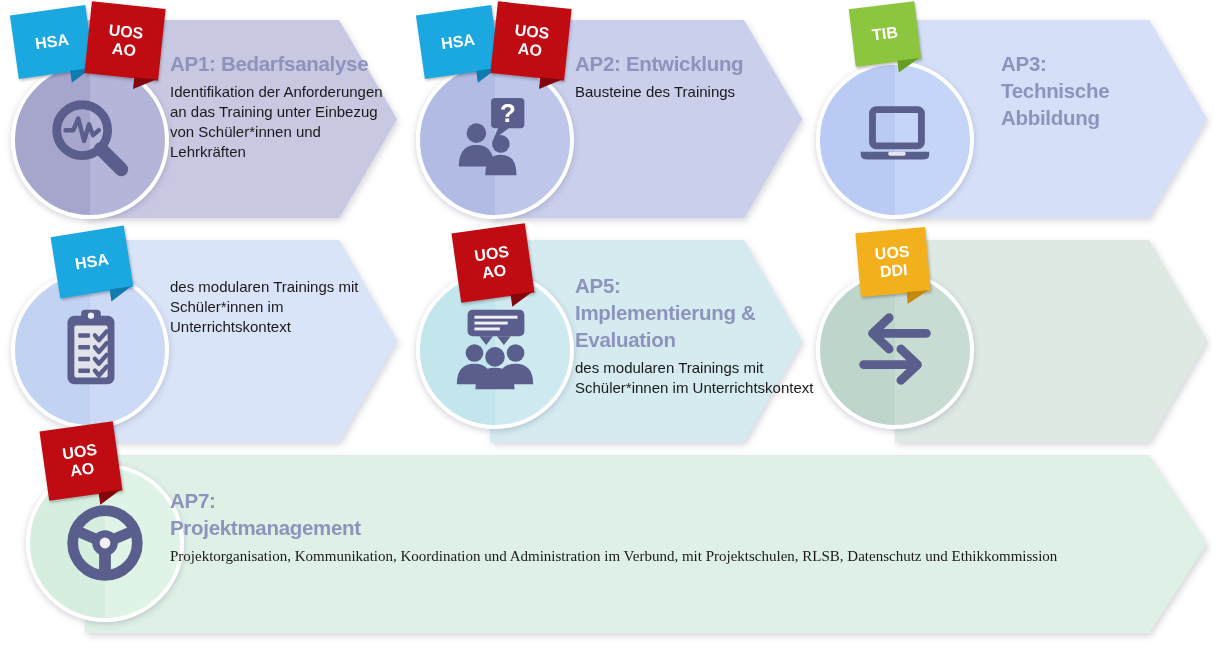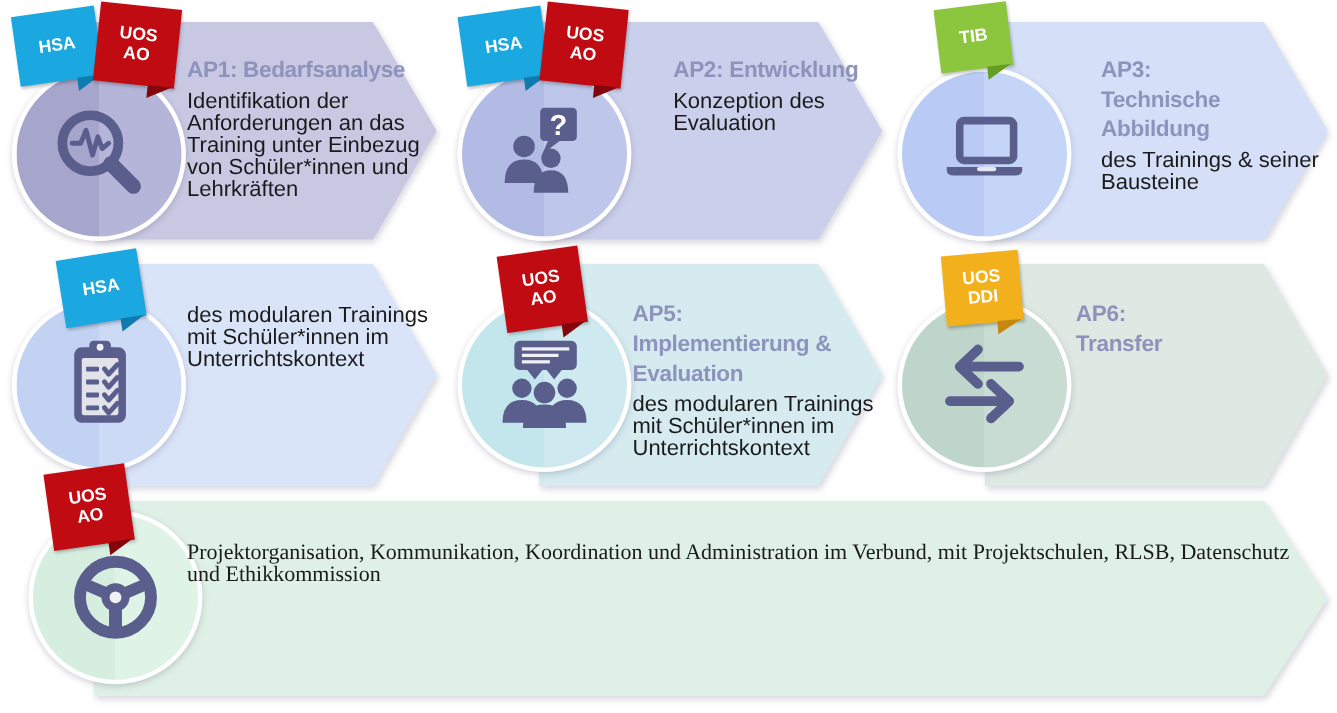--- a/index.html
+++ b/index.html
@@ -45,23 +45,23 @@
   .t-ap3-tib  {left:852px;top:5px;  width:66px;height:58px;transform:rotate(-7deg);}
   .t-ap4-hsa  {left:55px; top:231px;width:74px;height:62px;transform:rotate(-9deg);}
   .t-ap5-uosao{left:456px;top:228px;width:74px;height:70px;transform:rotate(-8deg);}
   .t-ap6-uosddi{left:858px;top:230px;width:70px;height:64px;transform:rotate(-5deg);}
   .t-ap7-uosao{left:44px; top:426px;width:74px;height:70px;transform:rotate(-8deg);}
 
   
   .text{position:absolute;z-index:4;}
   .wp-title{margin:0;font-size:20.5px;font-weight:bold;line-height:27px;
             letter-spacing:-0.3px;color:var(--title-color,#8E93BC);white-space:pre-line;}
-  .wp-desc{margin:5px 0 0 0;font-size:20px;line-height:20px;color:var(--desc-color,#1A1A1A);}
+  .wp-desc{margin:5px 0 0 0;font-size:15px;line-height:20px;color:var(--desc-color,#1A1A1A);}
   .x-ap1{left:170px;top:50px;width:215px;}
-  .x-ap2{left:575px;top:50px;width:222px;margin-left:37px;}
+  .x-ap2{left:575px;top:50px;width:222px;}
   .x-ap3{left:1001px;top:50px;width:215px;}
   .x-ap4{left:170px;top:272px;width:228px;}
   .x-ap5{left:575px;top:272px;width:240px;}
   .x-ap6{left:978px;top:272px;width:212px;}
   .x-ap7{left:170px;top:487px;width:1010px;}
   .x-ap7 .wp-desc{width:1005px;font-family:Liberation Serif, serif;}
 </style>
 </head>
 <body>
 
@@ -108,21 +108,21 @@
     </div>
     <div class="tag t-ap2-hsa" style="background: rgb(27, 167, 224); --fold: #0F7BAF;">
         <span class="tag-label">HSA</span>
       </div>
     <div class="tag t-ap2-uosao" style="background: rgb(192, 11, 19); --fold: #83060C;">
         <span class="tag-label">UOS
 AO</span>
       </div>
     <div class="text x-ap2">
       <h2 class="wp-title">AP2: Entwicklung</h2>
-      <p class="wp-desc">Konzeption des Evaluation</p>
+      <p class="wp-desc">Bausteine des Trainings</p>
     </div>
   </section>
 
   <section>
     <div class="band-wrap b-ap3">
         <div class="band" style="background: rgb(213, 224, 248);"></div>
       </div>
     <div class="circle c-ap3" style="background: linear-gradient(90deg, rgb(185, 203, 245) 50%, rgb(197, 213, 248) 50%);">
       <svg class="icon" viewBox="0 0 96 96">
         <rect x="25" y="17" width="50" height="37" rx="4" fill="none" stroke="currentColor" stroke-width="7"></rect>
@@ -130,21 +130,20 @@
         <rect x="41" y="60" width="18" height="4" rx="2" fill="#fff" opacity="0.85"></rect>
       </svg>
     </div>
     <div class="tag t-ap3-tib" style="background: rgb(140, 198, 63); --fold: #669E23;">
         <span class="tag-label">TIB</span>
       </div>
     <div class="text x-ap3">
       <h2 class="wp-title">AP3:
 Technische
 Abbildung</h2>
-      <p class="wp-desc">des Trainings &amp; seiner Bausteine</p>
     </div>
   </section>
 
   <section>
     <div class="band-wrap b-ap4">
         <div class="band" style="background: rgb(218, 228, 248);"></div>
       </div>
     <div class="circle c-ap4" style="background: linear-gradient(90deg, rgb(194, 210, 242) 50%, rgb(205, 218, 246) 50%);">
       <svg class="icon" viewBox="0 0 96 96">
         <rect x="25" y="13" width="48" height="70" rx="7" fill="currentColor"></rect>
@@ -211,22 +210,20 @@
         <path d="M42 15 L25 31 L42 47" fill="none" stroke="currentColor" stroke-width="9" stroke-linecap="round" stroke-linejoin="round"></path>
         <path d="M16 63 H68" stroke="currentColor" stroke-width="9" stroke-linecap="round" fill="none"></path>
         <path d="M54 47 L71 63 L54 79" fill="none" stroke="currentColor" stroke-width="9" stroke-linecap="round" stroke-linejoin="round"></path>
       </svg>
     </div>
     <div class="tag t-ap6-uosddi" style="background: rgb(242, 177, 28); --fold: #C4880E;">
         <span class="tag-label">UOS
 DDI</span>
       </div>
     <div class="text x-ap6">
-      <h2 class="wp-title">AP6:
-Transfer</h2>
     </div>
   </section>
 
   <section>
     <div class="band-wrap b-ap7">
         <div class="band" style="background: rgb(223, 241, 230);"></div>
       </div>
     <div class="circle c-ap7" style="background: linear-gradient(90deg, rgb(213, 238, 223) 50%, rgb(223, 243, 231) 50%);">
       <svg class="icon" viewBox="0 0 96 96">
         <circle cx="48" cy="48" r="33" fill="none" stroke="currentColor" stroke-width="11"></circle>
@@ -235,17 +232,19 @@
         <line x1="48" y1="48" x2="48" y2="80" stroke="currentColor" stroke-width="12"></line>
         <circle cx="48" cy="48" r="13" fill="currentColor"></circle>
         <circle cx="48" cy="48" r="5.5" fill="#fff" opacity="0.9"></circle>
       </svg>
     </div>
     <div class="tag t-ap7-uosao" style="background: rgb(192, 11, 19); --fold: #83060C;">
         <span class="tag-label">UOS
 AO</span>
       </div>
     <div class="text x-ap7">
+      <h2 class="wp-title">AP7:
+Projektmanagement</h2>
       <p class="wp-desc">Projektorganisation, Kommunikation, Koordination und Administration im Verbund, mit Projektschulen, RLSB, Datenschutz und Ethikkommission</p>
     </div>
   </section>
 
 </div>
 
 </body></html>

